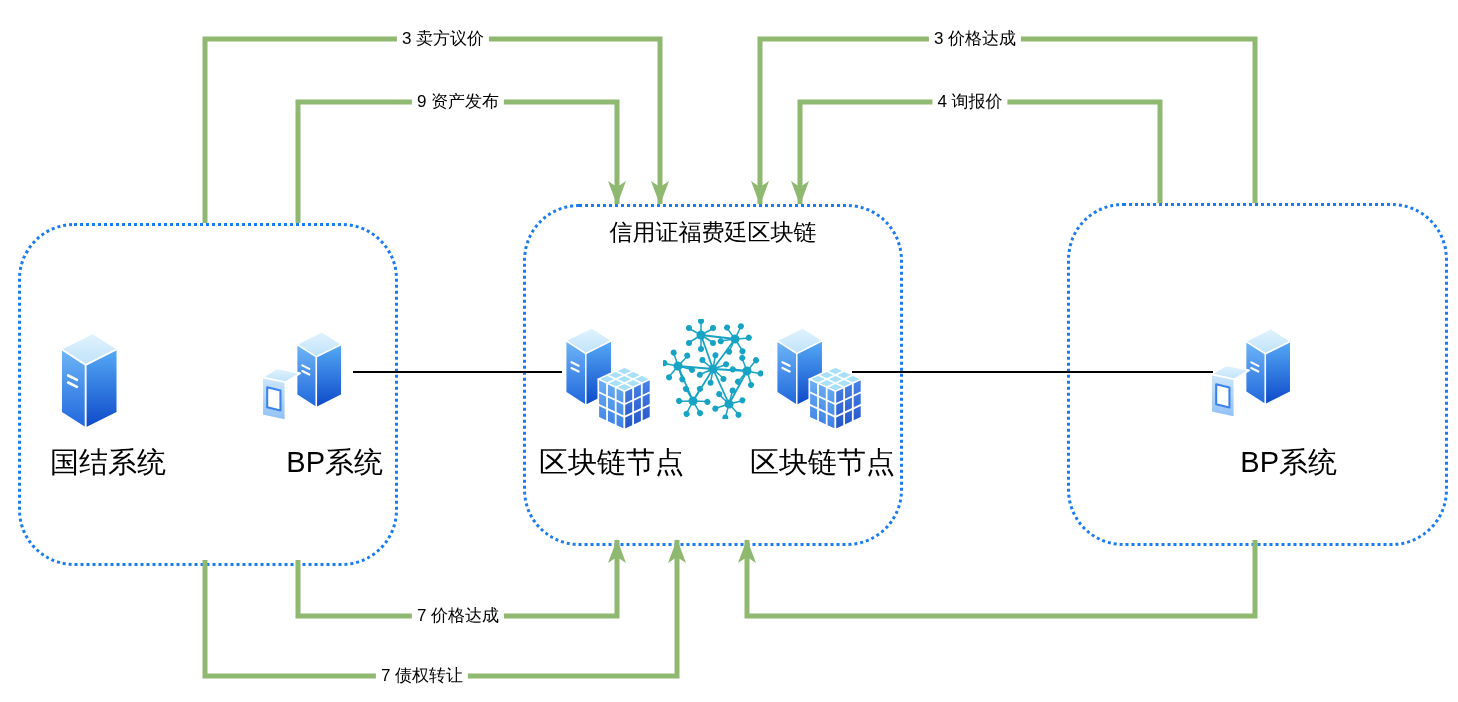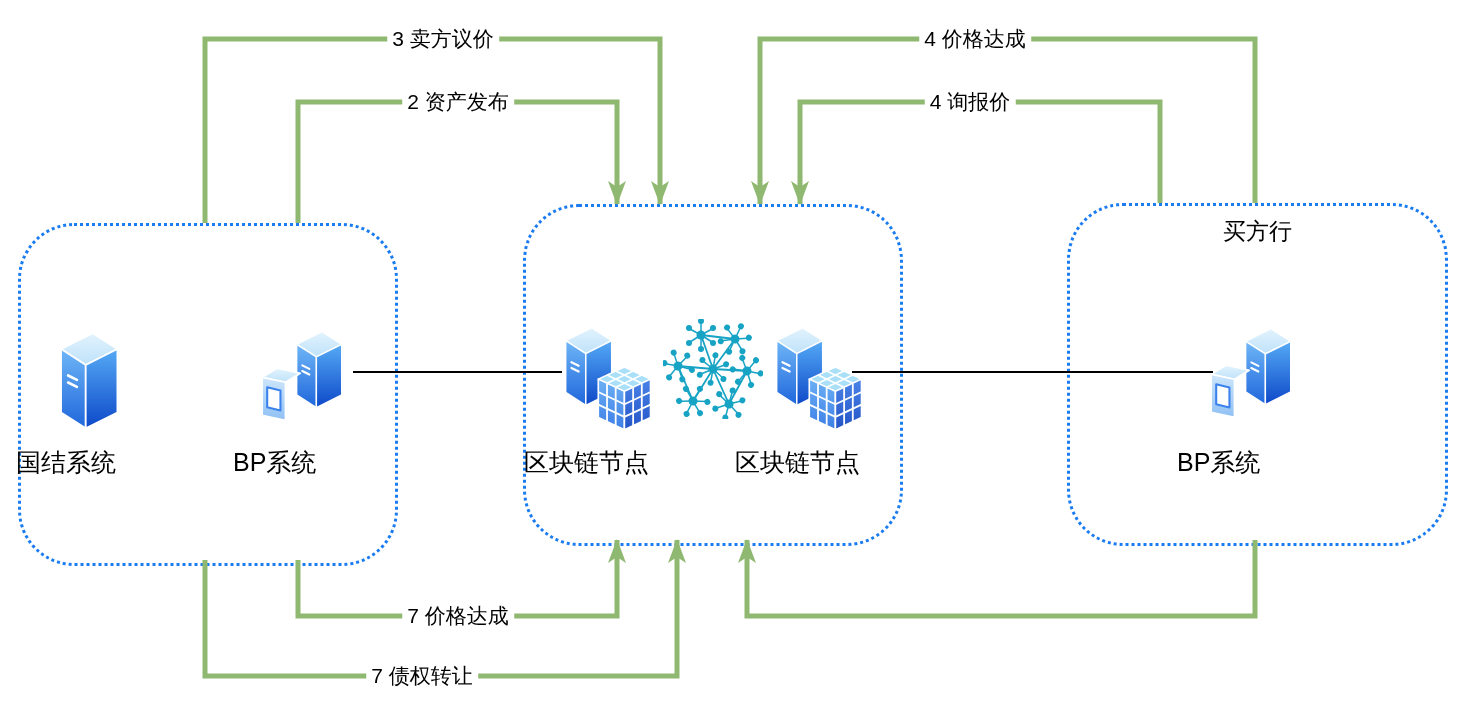--- a/index.html
+++ b/index.html
@@ -12,26 +12,26 @@
   }
   #box-seller{left:18px;top:223px;width:374px;height:337px;}
   #box-chain{left:523px;top:204px;width:374px;height:336px;}
   #box-buyer{left:1067px;top:203px;width:375px;height:337px;}
   .group-title{
     position:absolute;top:10px;left:0;width:100%;text-align:center;
     font-size:23px;line-height:30px;white-space:nowrap;
   }
   .node-icon{position:absolute;}
   .node-label{
-    position:absolute;text-align:left;font-size:25px;line-height:30px;white-space:nowrap;
+    position:absolute;text-align:right;font-size:29px;line-height:30px;white-space:nowrap;
   }
   #connector-layer{position:absolute;left:0;top:0;z-index:5;pointer-events:none;}
   .flow-label{
     position:absolute;transform:translate(-50%,-50%);background:#fff;
-    font-size:21px;line-height:26px;padding:0 5px;white-space:nowrap;z-index:10;
+    font-size:17px;line-height:26px;padding:0 5px;white-space:nowrap;z-index:10;
   }
   .green-path{stroke:#8fb870;stroke-width:5;fill:none;}
   .black-link{stroke:#000;stroke-width:2;fill:none;}
 </style>
 </head>
 <body>
 
 <div id="stage">
 
   <svg width="0" height="0" style="position:absolute" aria-hidden="true">
@@ -123,20 +123,21 @@
     <svg class="node-icon" style="left:241px;top:100px" width="94" height="101" viewBox="0 0 113 122">
       <use href="#g-tower" transform="translate(28,0) scale(0.85)"></use>
       <polygon points="0,62 18,51 46,57 28,68" fill="url(#gTop)" stroke="#fff" stroke-width="2" stroke-linejoin="round"></polygon>
       <polygon points="0,62 28,68 28,114 0,108" fill="url(#gSmFront)" stroke="#fff" stroke-width="2" stroke-linejoin="round"></polygon>
       <polygon points="6,74 22,78 22,102 6,98" fill="#fff" stroke="#3c82ec" stroke-width="2.5" stroke-linejoin="round"></polygon>
     </svg>
     <div class="node-label" style="left:212px;top:221px;width:150px">BP系统</div>
   </div>
 
   <div class="group-box" id="box-chain">
+    <div class="group-title">信用证福费廷区块链</div>
 
     <svg class="node-icon" style="left:28px;top:115px" width="100" height="111" viewBox="0 0 122 136">
       <use href="#g-tower" transform="scale(0.88)"></use>
       <use href="#g-cube" transform="translate(46,50)"></use>
     </svg>
     <div class="node-label" style="left:-2px;top:240px;width:160px">区块链节点</div>
 
     <svg class="node-icon" style="left:137px;top:112px" width="100" height="100" viewBox="0 0 100 100">
       <g stroke="#17a3c4" stroke-width="1.8">
         <line x1="38" y1="16" x2="50" y2="50"></line>
@@ -159,21 +160,20 @@
     </svg>
 
     <svg class="node-icon" style="left:239px;top:115px" width="100" height="111" viewBox="0 0 122 136">
       <use href="#g-tower" transform="scale(0.88)"></use>
       <use href="#g-cube" transform="translate(46,50)"></use>
     </svg>
     <div class="node-label" style="left:209px;top:240px;width:160px">区块链节点</div>
   </div>
 
   <div class="group-box" id="box-buyer">
-    <div class="group-title">买方行</div>
 
     <svg class="node-icon" style="left:141px;top:117px" width="94" height="101" viewBox="0 0 113 122">
       <use href="#g-tower" transform="translate(28,0) scale(0.85)"></use>
       <polygon points="0,62 18,51 46,57 28,68" fill="url(#gTop)" stroke="#fff" stroke-width="2" stroke-linejoin="round"></polygon>
       <polygon points="0,62 28,68 28,114 0,108" fill="url(#gSmFront)" stroke="#fff" stroke-width="2" stroke-linejoin="round"></polygon>
       <polygon points="6,74 22,78 22,102 6,98" fill="#fff" stroke="#3c82ec" stroke-width="2.5" stroke-linejoin="round"></polygon>
     </svg>
     <div class="node-label" style="left:107px;top:241px;width:160px">BP系统</div>
   </div>
 
@@ -190,19 +190,19 @@
     <path class="green-path" d="M 205 223 L 205 39 L 660 39 L 660 204" marker-end="url(#arrowGreen)"></path>
     <path class="green-path" d="M 298 223 L 298 102 L 617 102 L 617 204" marker-end="url(#arrowGreen)"></path>
     <path class="green-path" d="M 1255 203 L 1255 39 L 760 39 L 760 204" marker-end="url(#arrowGreen)"></path>
     <path class="green-path" d="M 1160 203 L 1160 102 L 800 102 L 800 204" marker-end="url(#arrowGreen)"></path>
     <path class="green-path" d="M 298 560 L 298 616 L 617 616 L 617 540" marker-end="url(#arrowGreen)"></path>
     <path class="green-path" d="M 205 560 L 205 676 L 677 676 L 677 540" marker-end="url(#arrowGreen)"></path>
     <path class="green-path" d="M 1255 540 L 1255 616 L 747 616 L 747 540" marker-end="url(#arrowGreen)"></path>
   </svg>
 
   <div class="flow-label" style="left:443px;top:39px">3 卖方议价</div>
-  <div class="flow-label" style="left:458px;top:102px">2 资产发布</div>
-  <div class="flow-label" style="left:975px;top:39px">4 价格达成</div>
+  <div class="flow-label" style="left:458px;top:102px">9 资产发布</div>
+  <div class="flow-label" style="left:975px;top:39px">3 价格达成</div>
   <div class="flow-label" style="left:970px;top:102px">4 询报价</div>
   <div class="flow-label" style="left:458px;top:616px">7 价格达成</div>
   <div class="flow-label" style="left:422px;top:676px">7 债权转让</div>
 
 </div>
 
 </body></html>

